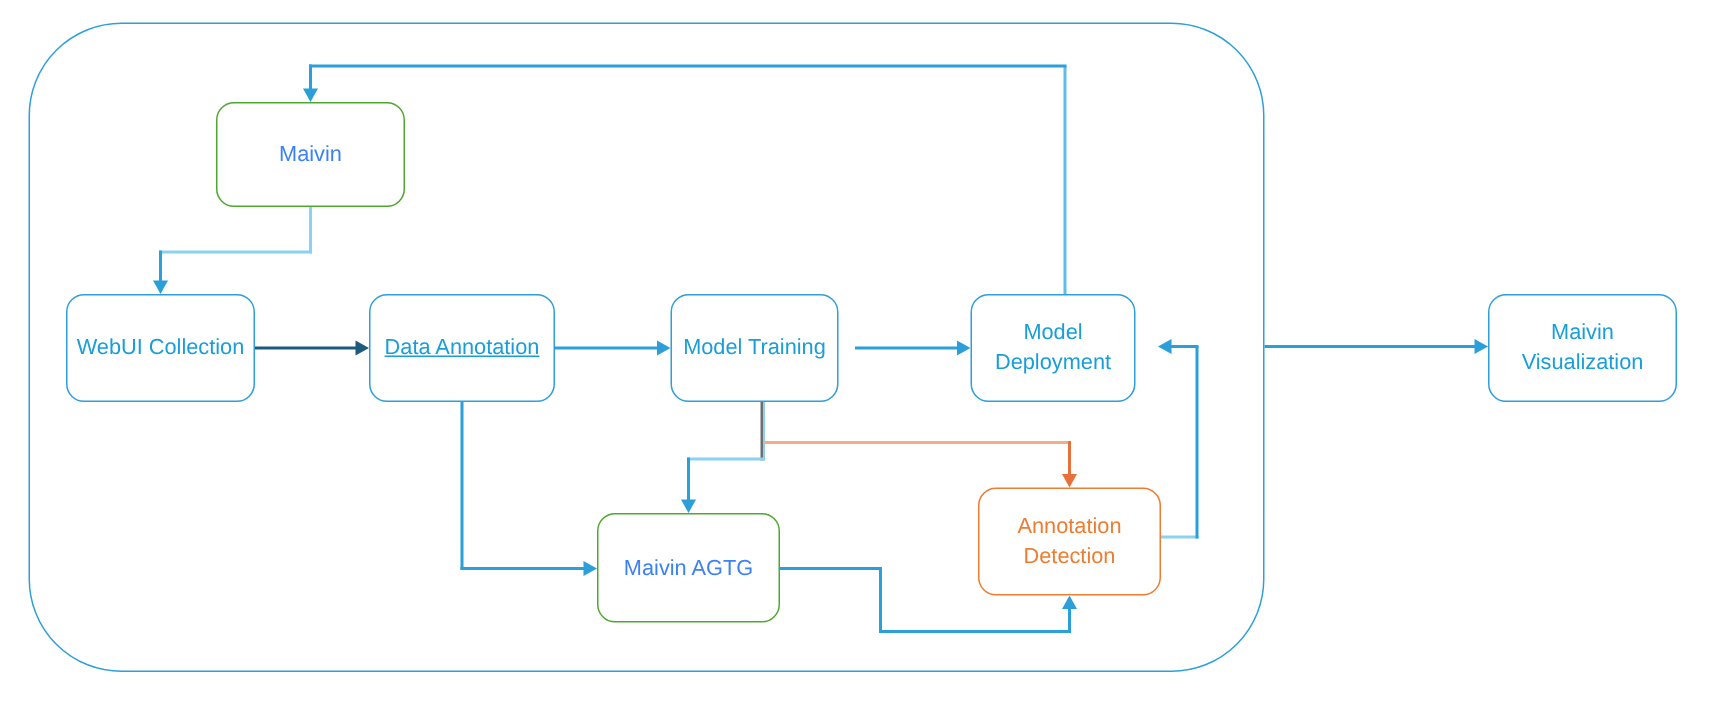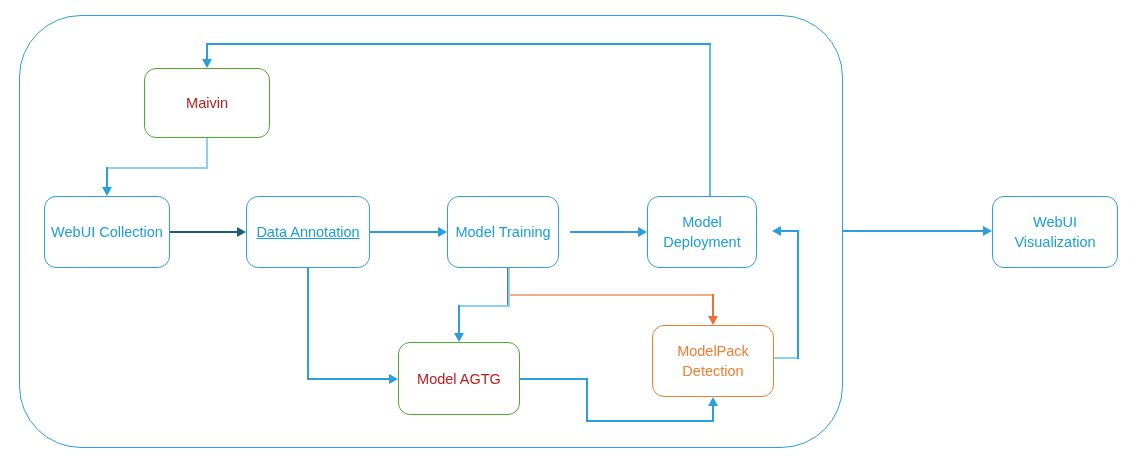--- a/index.html
+++ b/index.html
@@ -13,21 +13,21 @@
     left:19px;top:15px;width:822px;height:431px;
     border:1.6px solid #2e9fda;border-radius:62px;background:transparent;
   }
   
   .node{
     display:flex;align-items:center;justify-content:center;text-align:center;
     border-radius:12px;background:#ffffff;font-size:14.5px;line-height:1.38;
     border:1.6px solid;padding:2px 6px;box-sizing:border-box;
   }
   .node.blue{border-color:#2e9fda;color:#199ed9;}
-  .node.green{border-color:#4ea72e;color:#b91c1c;}
+  .node.green{border-color:#4ea72e;color:#3b82f6;}
   .node.orange{border-color:#ed7d31;color:#ed7d31;}
 
   
   .h,.v{background:#2b9fd9;}
   .h{height:2px;}
   .v{width:2px;}
   .c-med{background:#2b9fd9;}
   .c-light{background:#8ad1f2;}
   .c-midlight{background:#5fbde9;}
   .c-dark{background:#1d5b7c;}
@@ -109,22 +109,22 @@
 
 <div class="abs node blue" style="left:447px;top:196px;width:112px;height:72px;">
   <span>Model Training</span>
 </div>
 
 <div class="abs node blue" style="left:647px;top:196px;width:110px;height:72px;">
   <span>Model Deployment</span>
 </div>
 
 <div class="abs node green" style="left:398px;top:342px;width:122px;height:73px;">
-  <span>Model AGTG</span>
+  <span>Maivin AGTG</span>
 </div>
 
 <div class="abs node orange" style="left:652px;top:325px;width:122px;height:72px;">
-  <span>ModelPack Detection</span>
+  <span>Annotation Detection</span>
 </div>
 
 <div class="abs node blue" style="left:992px;top:196px;width:126px;height:72px;">
-  <span>WebUI Visualization</span>
+  <span>Maivin Visualization</span>
 </div>
 
 </body></html>

